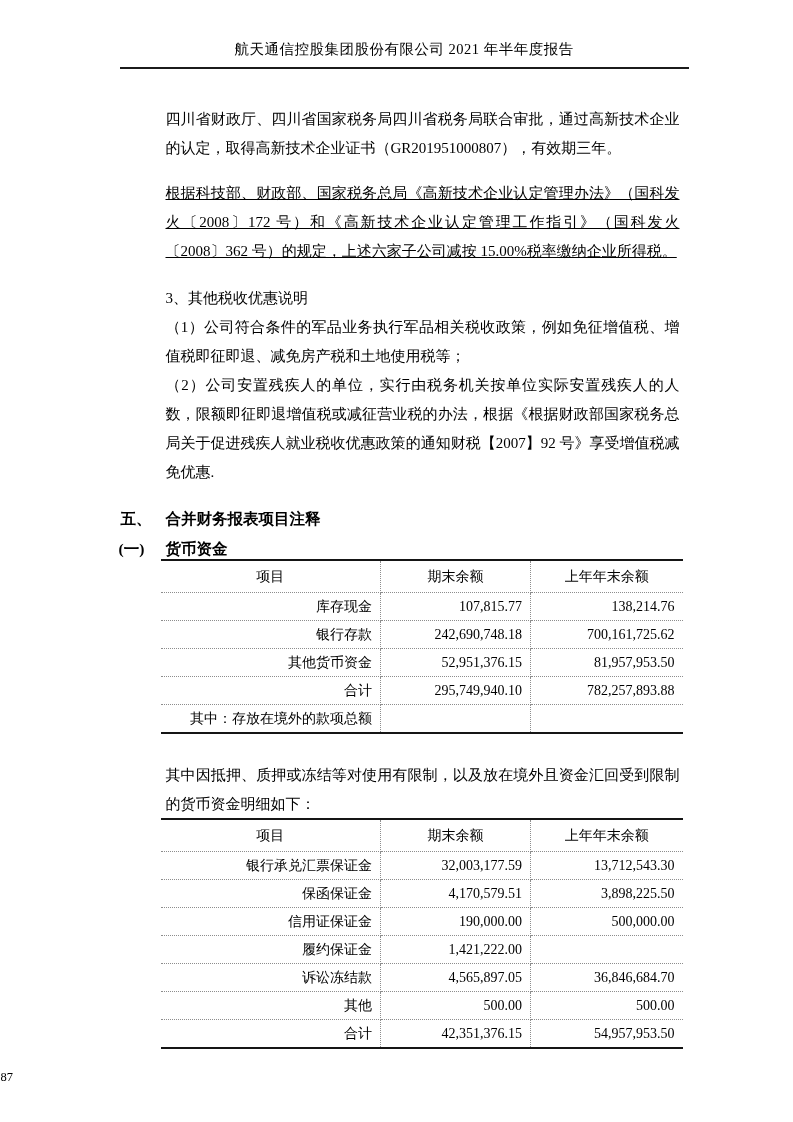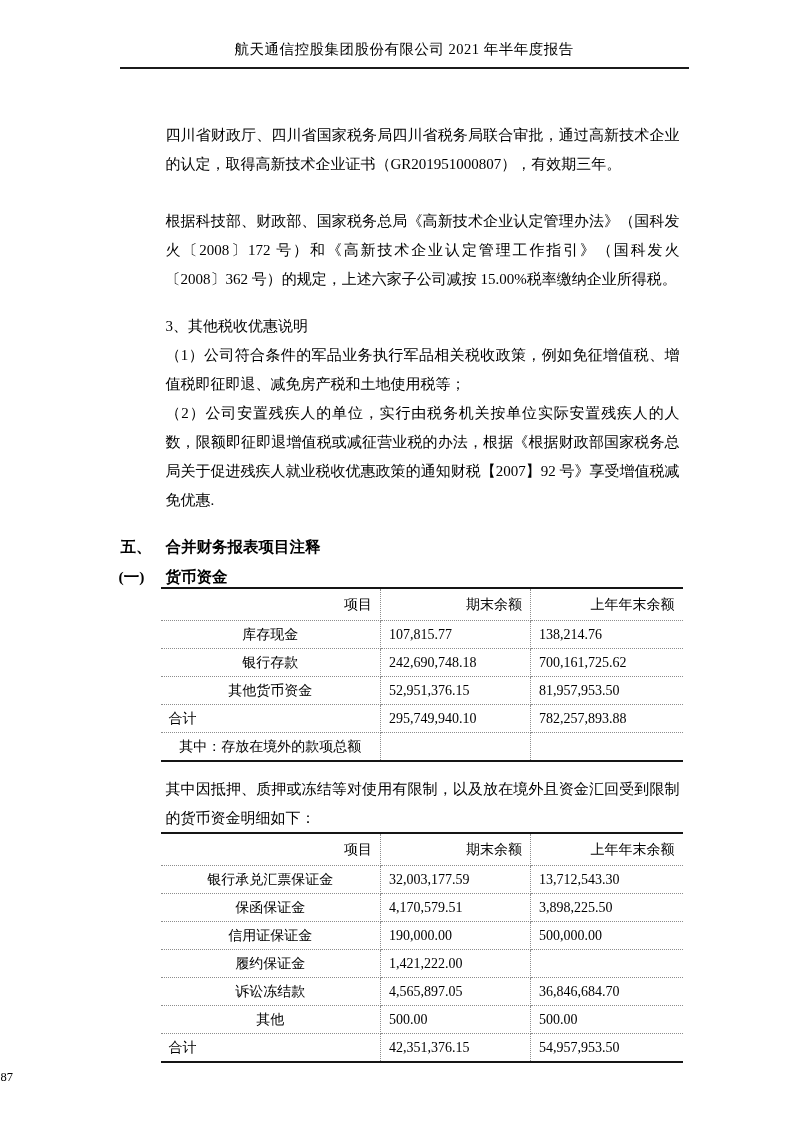--- a/index.html
+++ b/index.html
@@ -12,63 +12,63 @@
   .header {
     position:absolute; left:119px; right:104px; top:40px;
     text-align:center; font-size:14.5px; letter-spacing:.5px;
     padding-bottom:8px; border-bottom:2.5px solid #1b1b1b;
   }
   .content { position:absolute; left:120px; right:105px; top:99px; }
   .para {
     margin:0 8px 0 45px; font-size:15px; line-height:29px;
     text-align:justify; text-justify:inter-ideograph;
   }
-  .gap20 { margin-top:28px; }
+  .gap20 { margin-top:16px;text-decoration:underline; }
   .gap18 { margin-top:18px; }
   .sec-heading { display:flex; font-weight:bold; font-size:15.5px; margin-top:22px; }
   .sec-heading .no { width:45px; flex:0 0 45px; }
   .sub-heading { display:flex; font-weight:bold; font-size:15.5px; margin-top:9px; }
   .sub-heading .no { width:47px; flex:0 0 47px; margin-left:-2px; }
   table.fin {
     margin-left:40px; width:522px; border-collapse:collapse; table-layout:fixed;
     font-size:14px; border-top:2.5px solid #151515; border-bottom:2.5px solid #151515;
     margin-top:-1px;
   }
   table.fin col.c1 { width:220px; }
   table.fin col.c2 { width:150px; }
   table.fin col.c3 { width:152px; }
   table.fin th, table.fin td {
     font-weight:normal; padding:0 8px; height:27px; vertical-align:middle;
     border-bottom:1px dotted #8d8d8d; overflow:hidden; white-space:nowrap;
   }
-  table.fin th { height:31px; text-align:right; }
+  table.fin th { height:31px; text-align:center; }
   table.fin th:nth-child(-n+2), table.fin td:nth-child(-n+2) { border-right:1px dotted #8d8d8d; }
   table.fin tr:last-child td { border-bottom:none; }
-  td.item { text-align:center; padding-left:10px; }
-  td.num  { text-align:left; padding-right:7px; }
-  td.center { text-align:left; }
-  .tbl-para { margin-top:13px; }
+  td.item { text-align:right; padding-left:10px; }
+  td.num  { text-align:right; padding-right:7px; }
+  td.center { text-align:right; }
+  .tbl-para { margin-top:27px; }
   .tbl-gap  { margin-top:17px; }
   .footer {
     position:absolute; left:0; right:0; bottom:37px;
     font-size:12.5px;
   }
 </style>
 </head>
 <body>
 
 <div class="page">
 
   <div class="header">
     <span>航天通信控股集团股份有限公司 2021 年半年度报告</span>
   </div>
 
   <div class="content">
 
-    <p class="para" style="margin-top:22px">四川省财政厅、四川省国家税务局四川省税务局联合审批，通过高新技术企业的认定，取得高新技术企业证书（GR201951000807），有效期三年。</p>
+    <p class="para" style="margin-top:6px">四川省财政厅、四川省国家税务局四川省税务局联合审批，通过高新技术企业的认定，取得高新技术企业证书（GR201951000807），有效期三年。</p>
 
     <p class="para gap20">根据科技部、财政部、国家税务总局《高新技术企业认定管理办法》（国科发火〔2008〕172 号）和《高新技术企业认定管理工作指引》（国科发火〔2008〕362 号）的规定，上述六家子公司减按 15.00%税率缴纳企业所得税。</p>
 
     <p class="para gap18">3、其他税收优惠说明</p>
     <p class="para">（1）公司符合条件的军品业务执行军品相关税收政策，例如免征增值税、增值税即征即退、减免房产税和土地使用税等；</p>
     <p class="para">（2）公司安置残疾人的单位，实行由税务机关按单位实际安置残疾人的人数，限额即征即退增值税或减征营业税的办法，根据《根据财政部国家税务总局关于促进残疾人就业税收优惠政策的通知财税【2007】92 号》享受增值税减免优惠.</p>
 
     <div class="sec-heading">
       <span class="no">五、</span>
       <span>合并财务报表项目注释</span>

